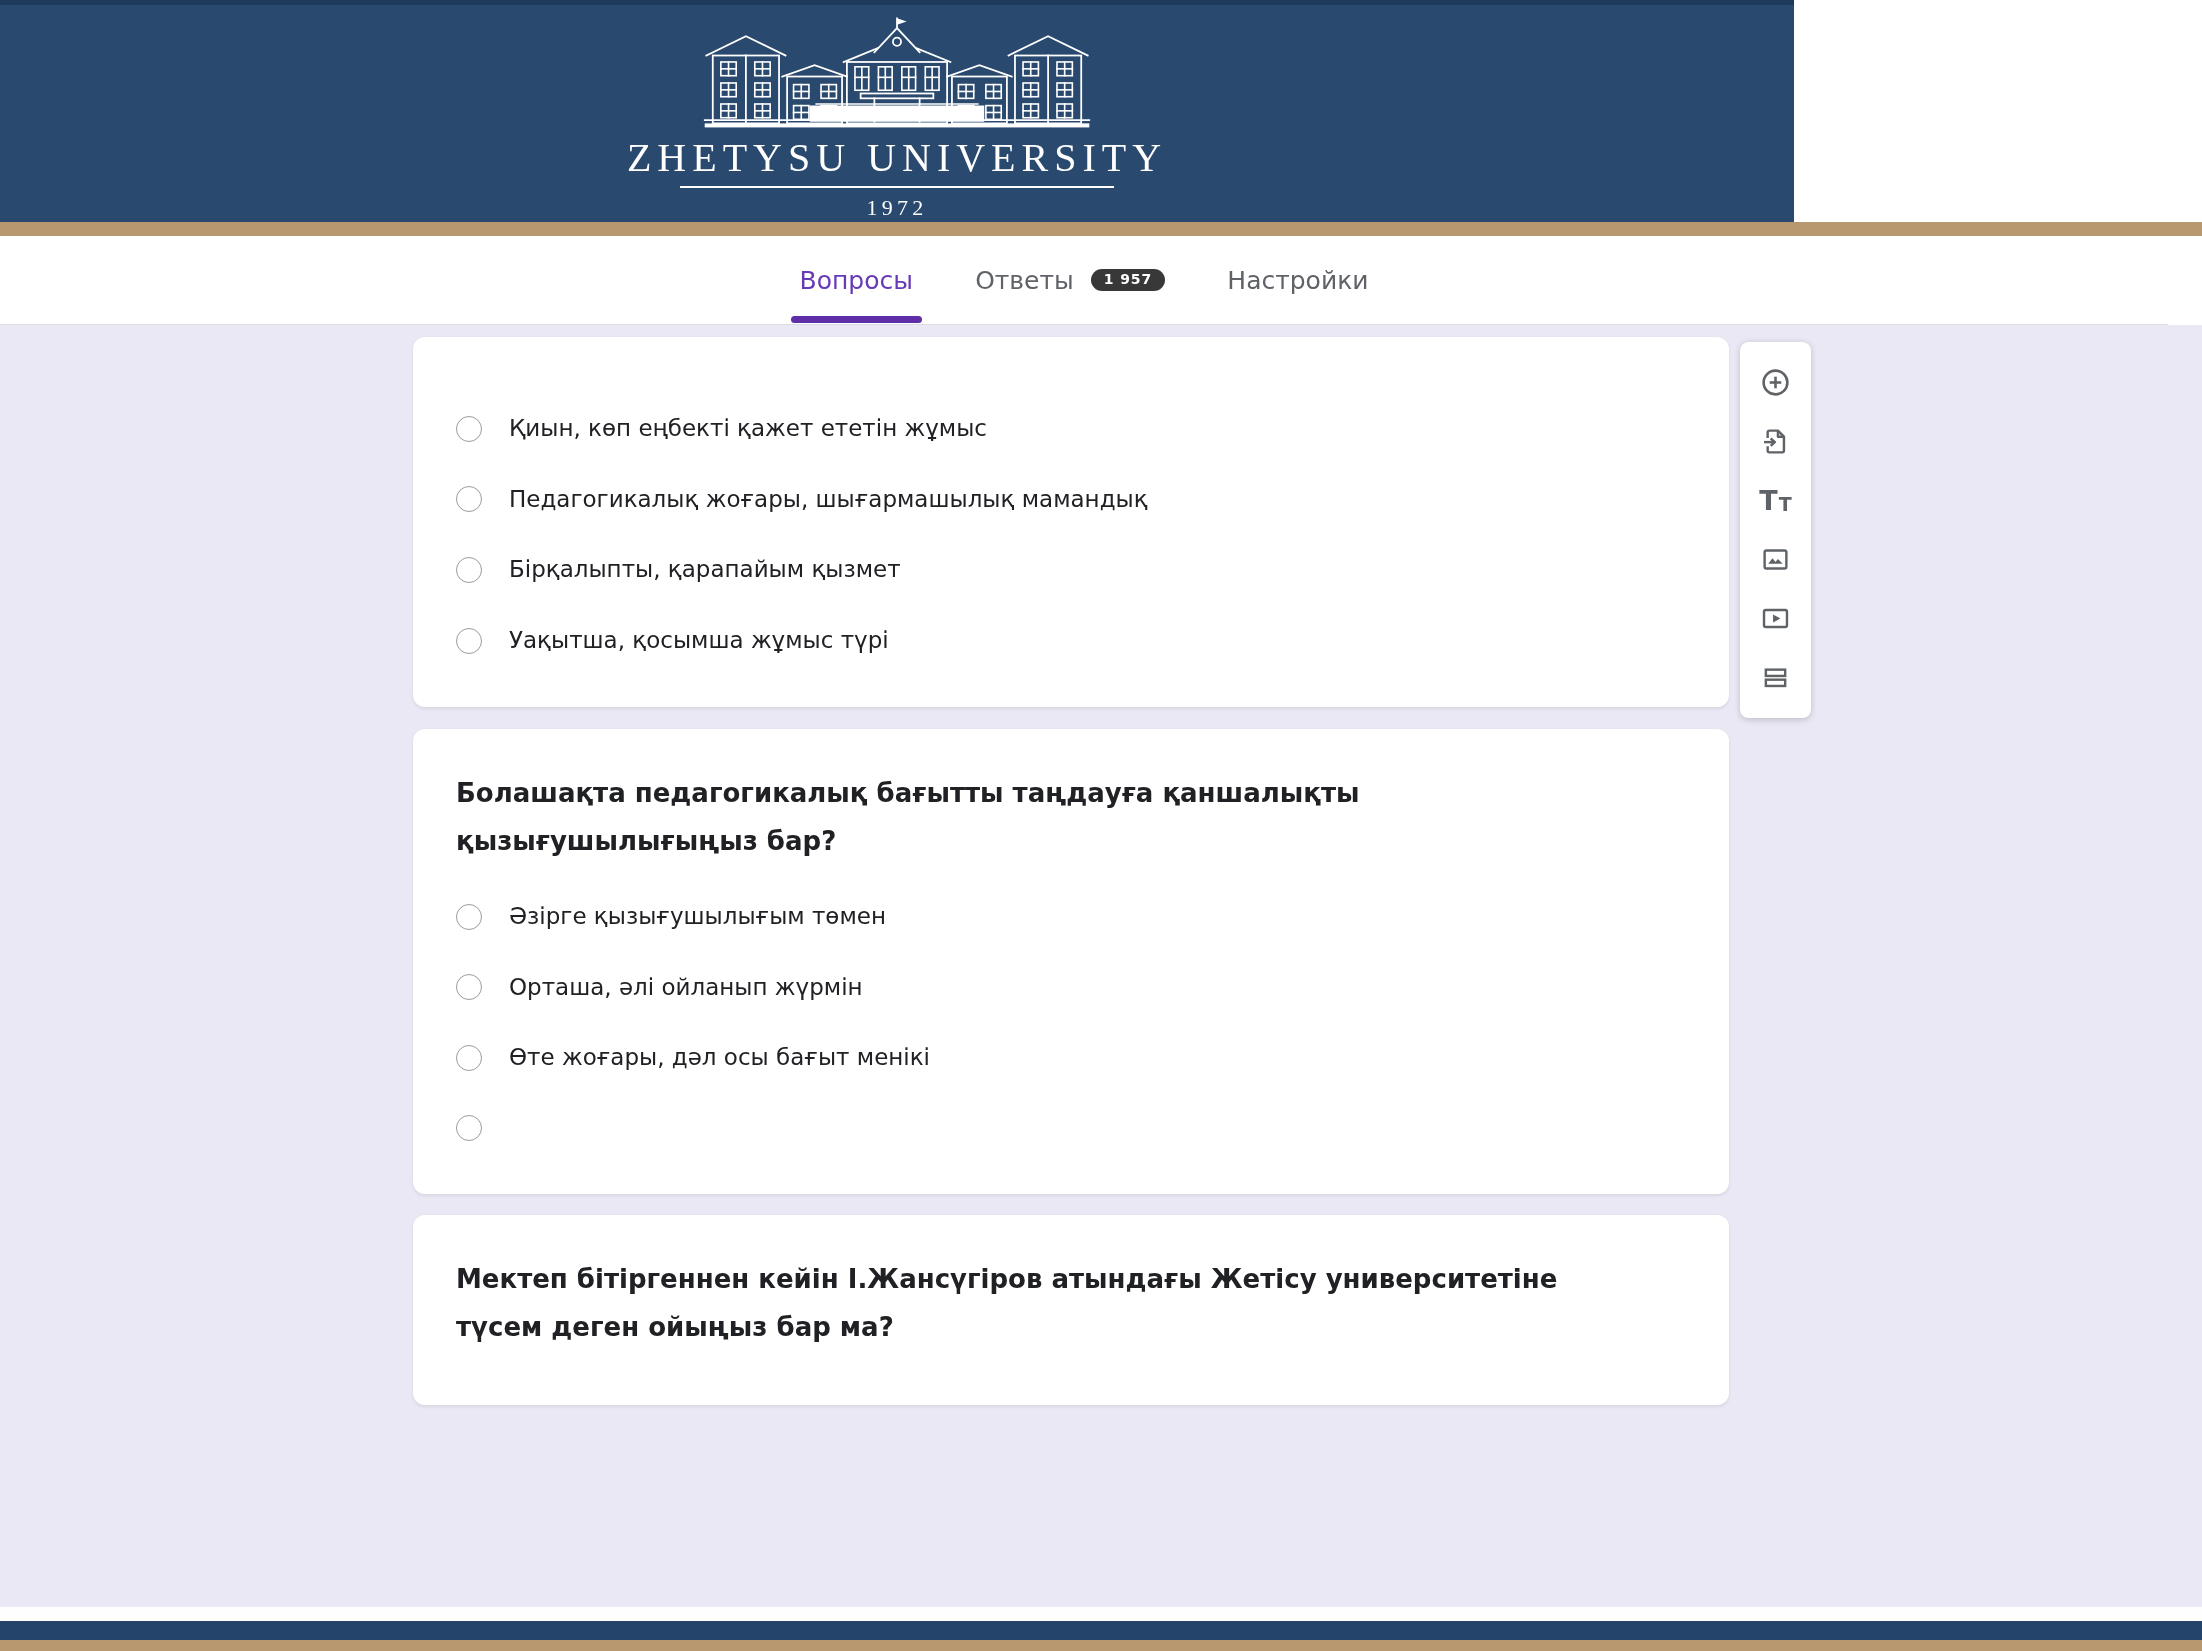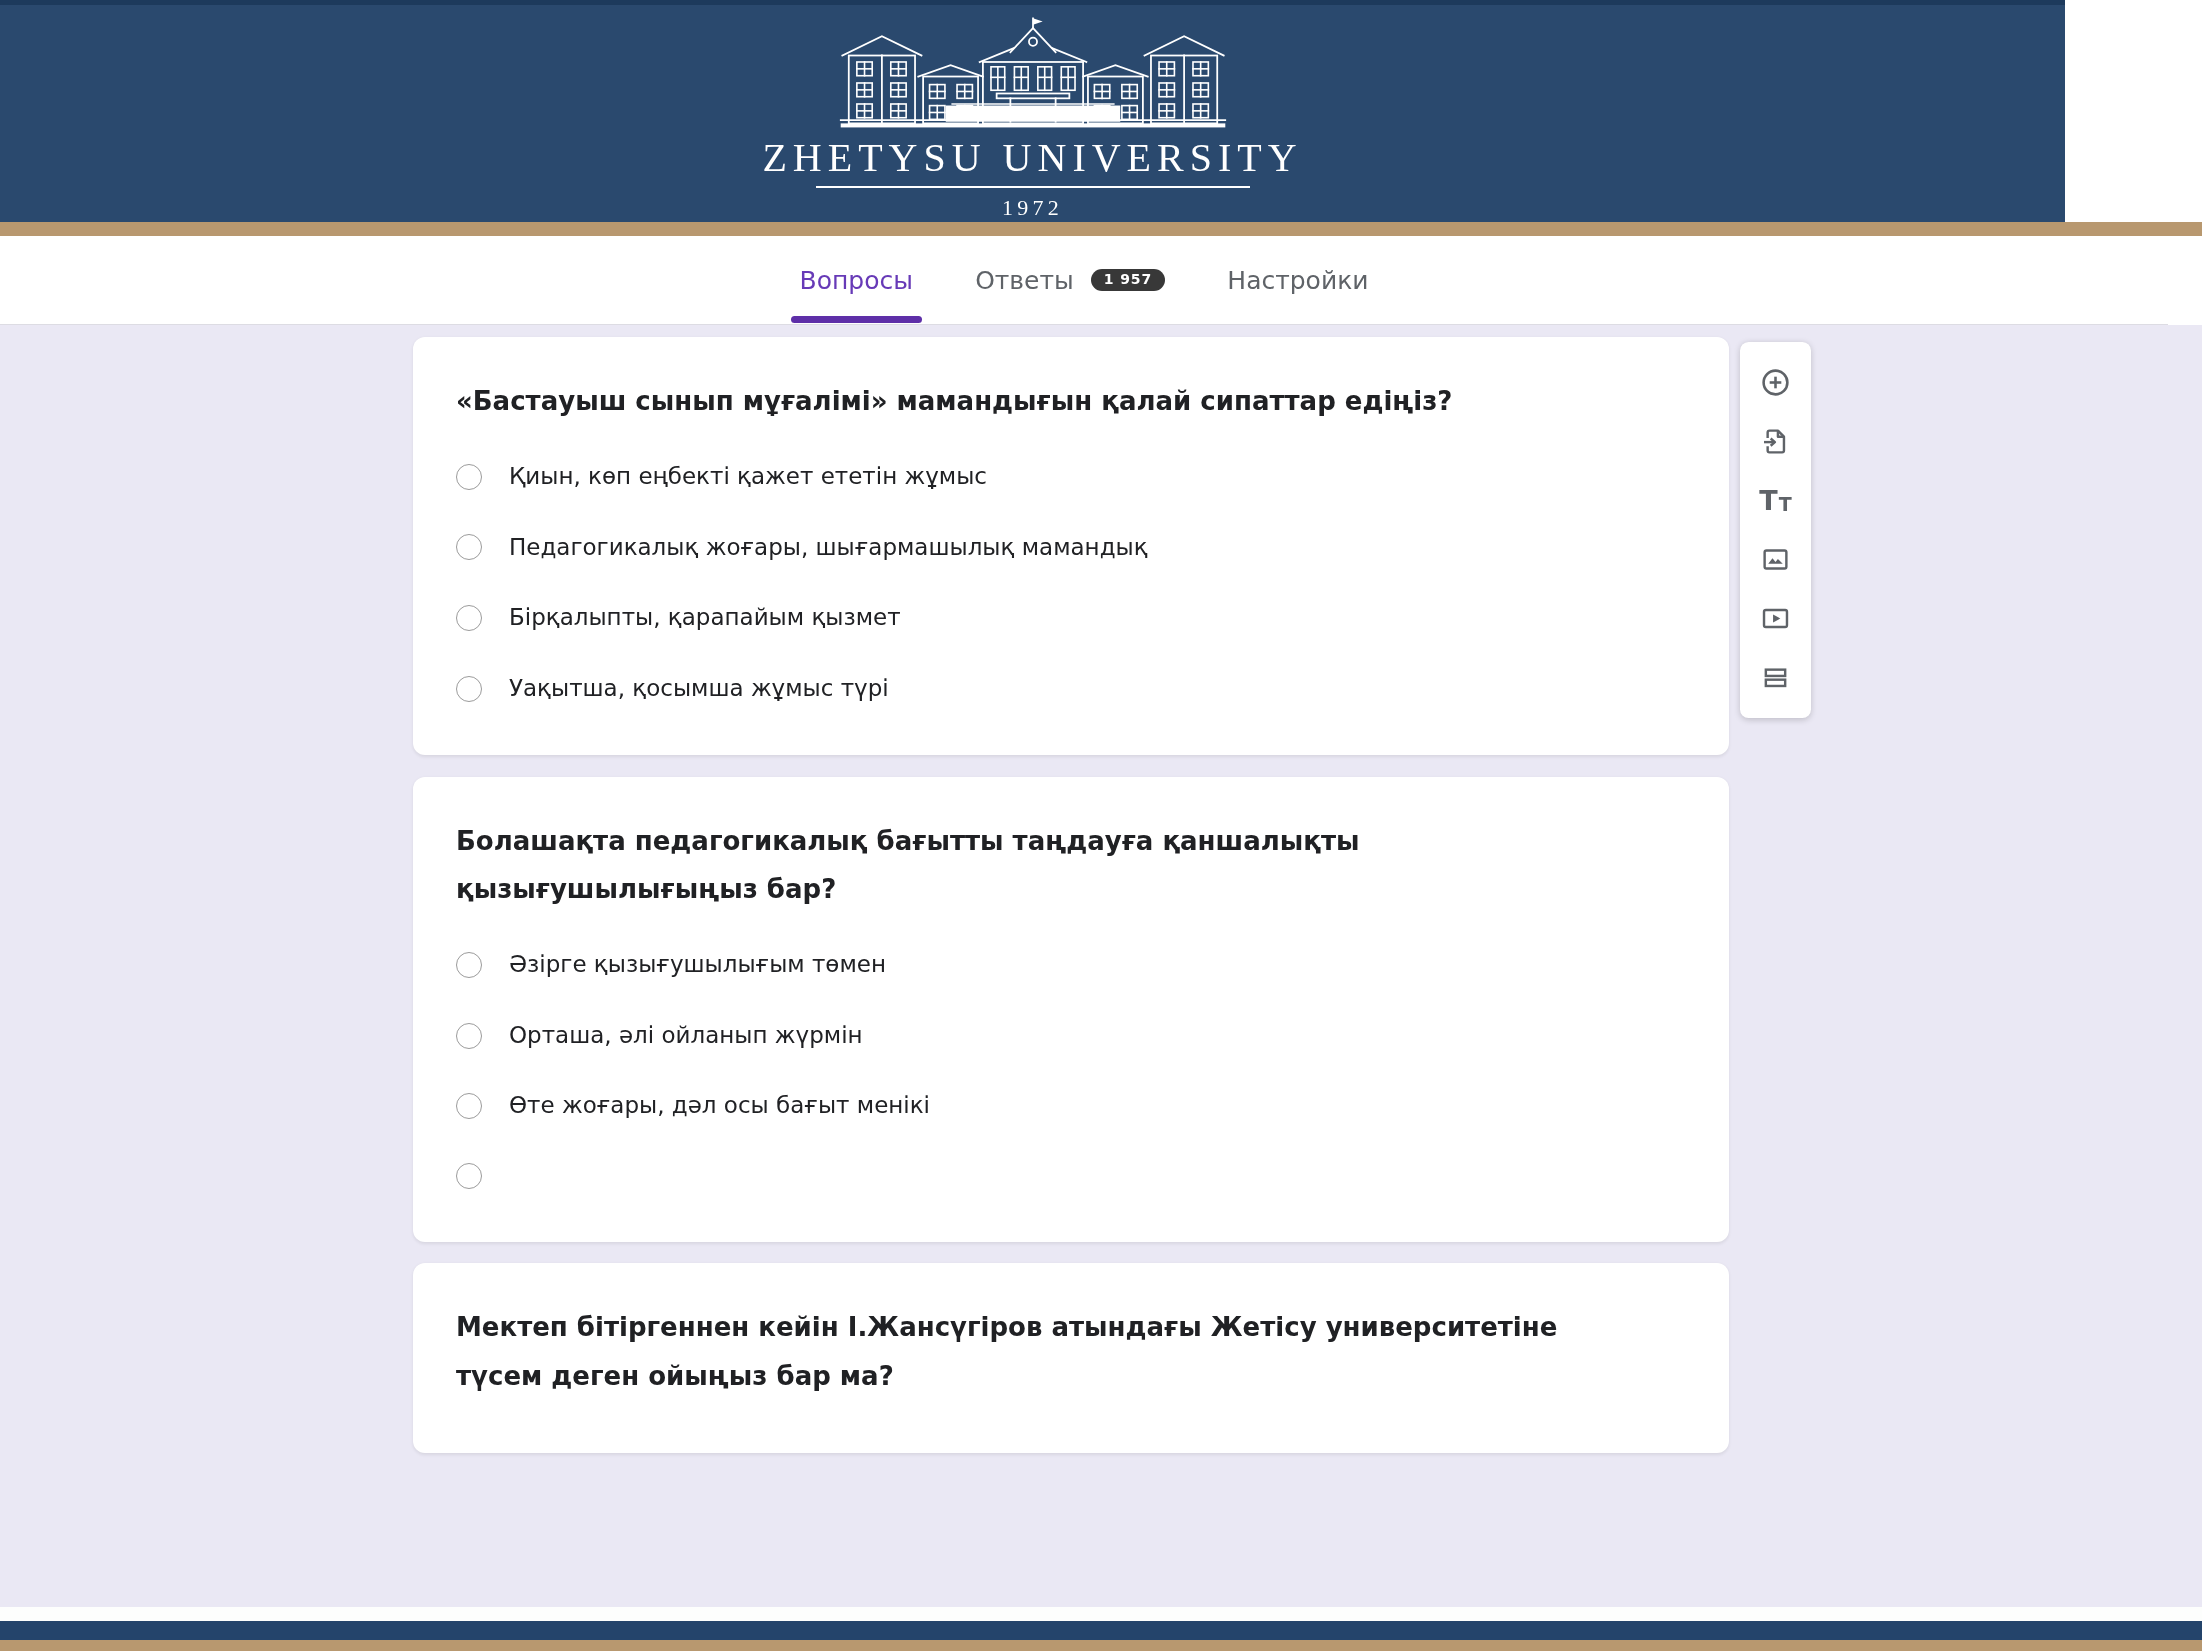--- a/index.html
+++ b/index.html
@@ -4,21 +4,21 @@
 <style>
   html,body{margin:0;padding:0;}
   body{
     width:2203px;height:1652px;position:relative;overflow:hidden;
     background:#ffffff;
     font-family:"DejaVu Sans","Liberation Sans",sans-serif;
     -webkit-font-smoothing:antialiased;
   }
   
   .header{
-    position:absolute;left:0;top:0;width:2065px;height:222px;
+    position:absolute;left:0;top:0;width:1794px;height:222px;
     background:#2a496e;border-top:5.2px solid #1d3a5c;box-sizing:border-box;
     display:flex;flex-direction:column;align-items:center;
   }
   .logo-building{margin-top:10.3px;}
   .logo-title{
     color:#ffffff;font-family:"Liberation Serif","DejaVu Serif",serif;
     font-size:40px;letter-spacing:6px;line-height:1;margin-top:3.4px;white-space:nowrap;
   }
   .logo-rule{width:434px;height:1.7px;background:#ffffff;margin-top:8.6px;}
   .logo-year{
@@ -176,21 +176,20 @@
   <div class="tab">
     <span class="tab-label">Настройки</span>
   </div>
 </div>
 
 <div class="main">
 
   <div class="cards">
 
     <div class="card">
-      <div class="q-title">«Бастауыш сынып мұғалімі» мамандығын қалай сипаттар едіңіз?</div>
       <div class="options">
         <div class="option">
           <span class="radio"></span>
           <span class="option-label">Қиын, көп еңбекті қажет ететін жұмыс</span>
         </div>
         <div class="option">
           <span class="radio"></span>
           <span class="option-label">Педагогикалық жоғары, шығармашылық мамандық</span>
         </div>
         <div class="option">

